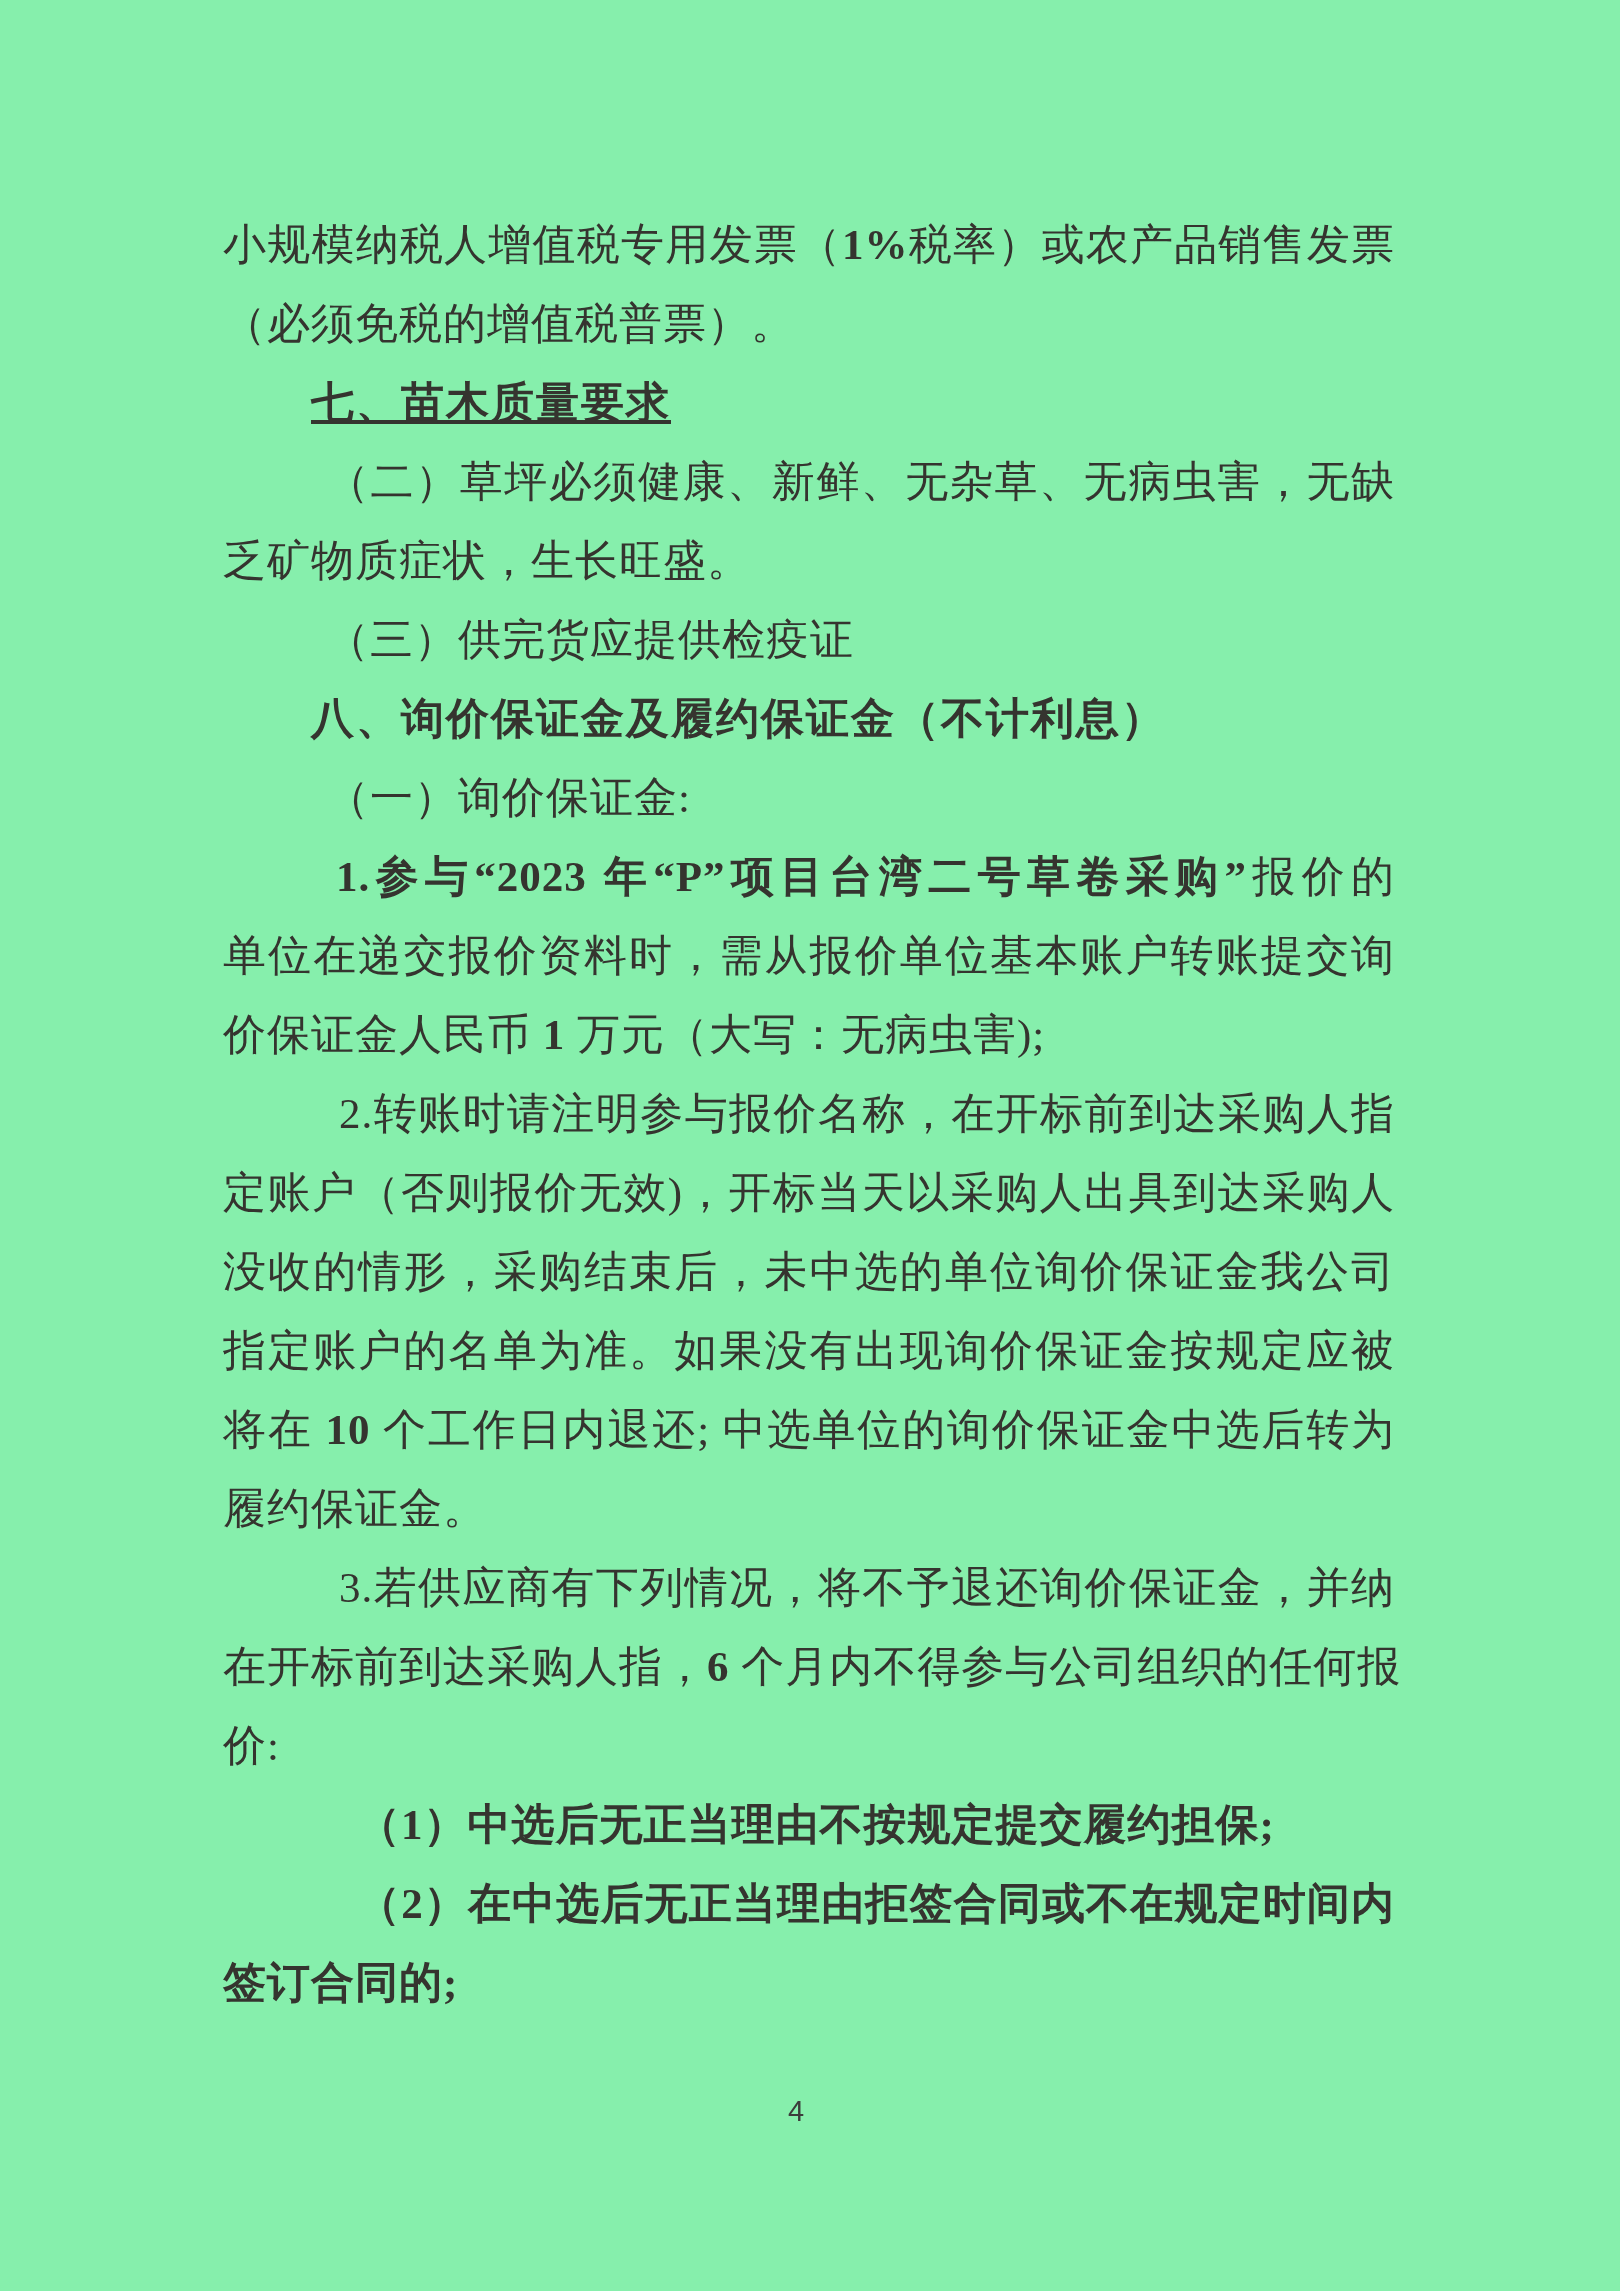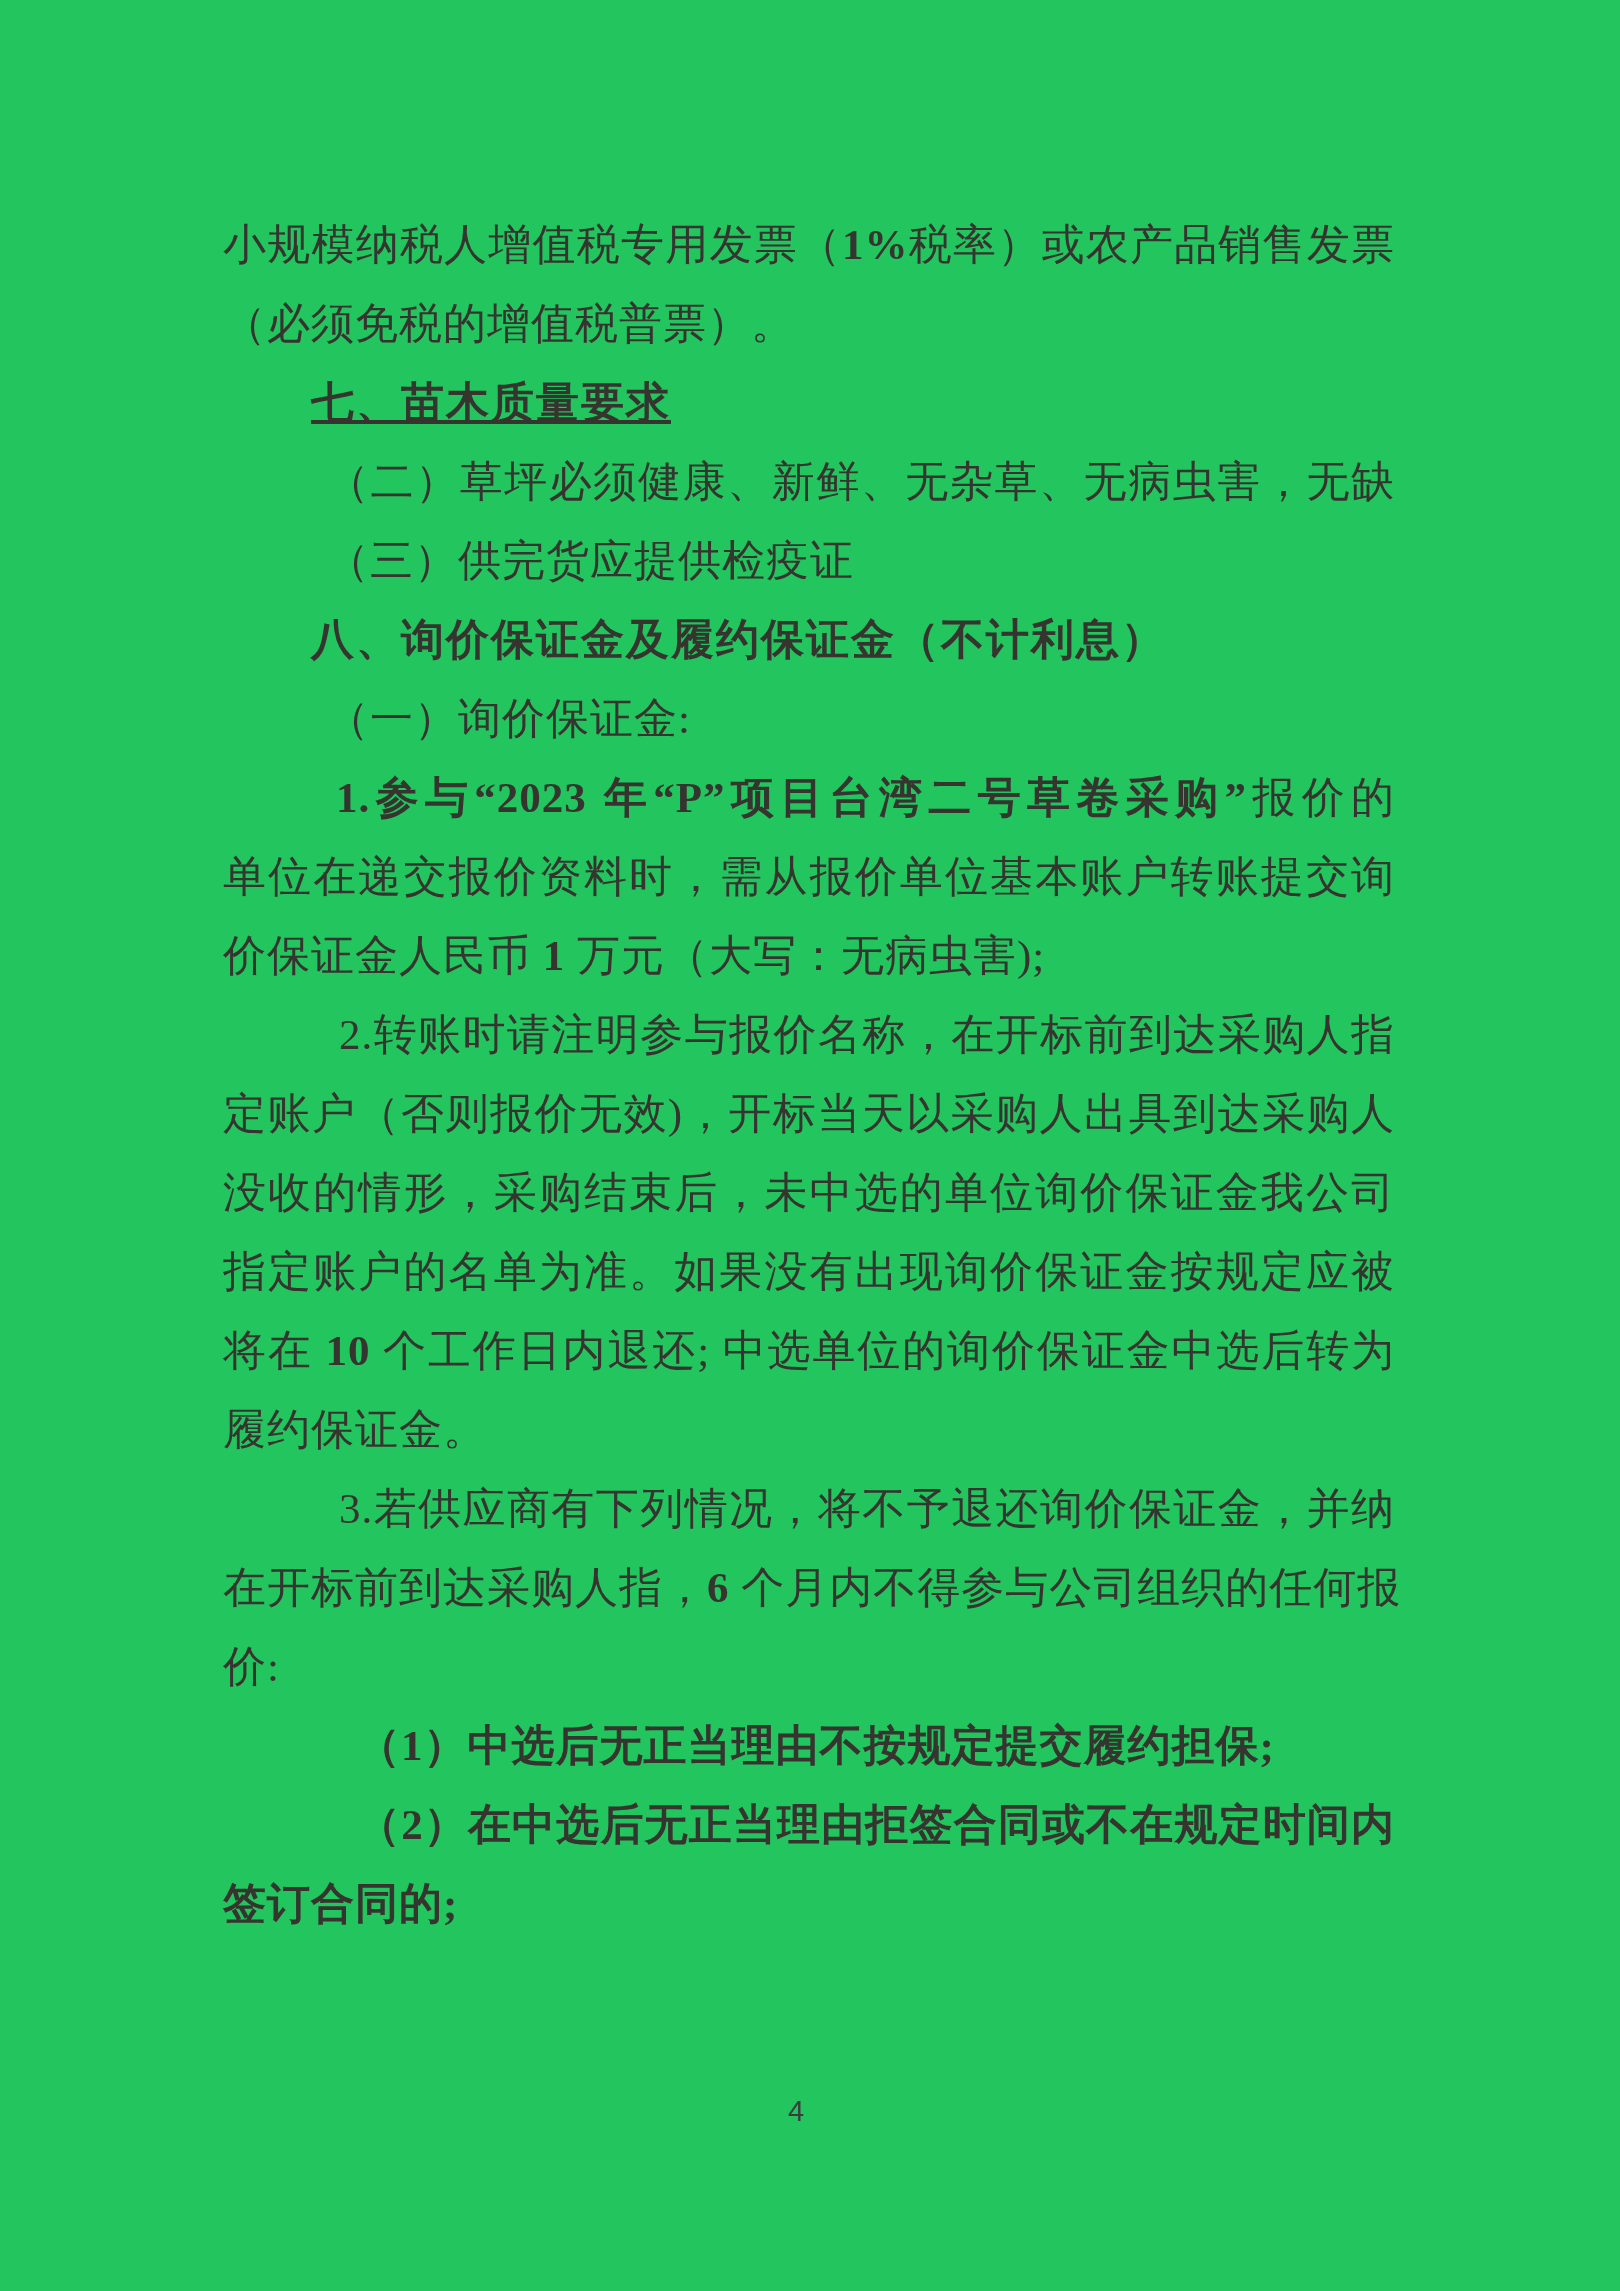--- a/index.html
+++ b/index.html
@@ -4,21 +4,21 @@
 <style>
   html, body {
     margin: 0;
     padding: 0;
     background: #e9e9e9;
   }
   .page {
     position: relative;
     width: 1620px;
     height: 2292px;
-    background: #22c55e;
+    background: #86efac;
     overflow: hidden;
     color: #35342f;
   }
   .content {
     position: absolute;
     left: 223px;
     top: 205px;
     width: 1172px;
     font-family: "Liberation Serif", "DejaVu Serif", serif;
     font-size: 43px;
@@ -62,20 +62,21 @@
   <div class="content">
       <div class="para">
         <div class="line j"><span class="seg">小规模纳税人增值税专用发票（</span><span class="seg b">1%</span><span class="seg">税率）或农产品销售发票</span></div>
         <div class="line"><span class="seg">（必须免税的增值税普票）。</span></div>
       </div>
       <div class="para heading">
         <div class="line" style="text-indent: 88px; text-decoration: underline;"><span class="seg">七、苗木质量要求</span></div>
       </div>
       <div class="para">
         <div class="line j" style="text-indent: 103px;"><span class="seg">（二）草坪必须健康、新鲜、无杂草、无病虫害，无缺</span></div>
+        <div class="line"><span class="seg">乏矿物质症状，生长旺盛。</span></div>
       </div>
       <div class="para">
         <div class="line" style="text-indent: 103px; font-family: Liberation Serif, serif;"><span class="seg">（三）供完货应提供检疫证</span></div>
       </div>
       <div class="para heading">
         <div class="line" style="text-indent: 88px;"><span class="seg">八、询价保证金及履约保证金（不计利息）</span></div>
       </div>
       <div class="para">
         <div class="line" style="text-indent: 103px;"><span class="seg">（一）询价保证金:</span></div>
       </div>

